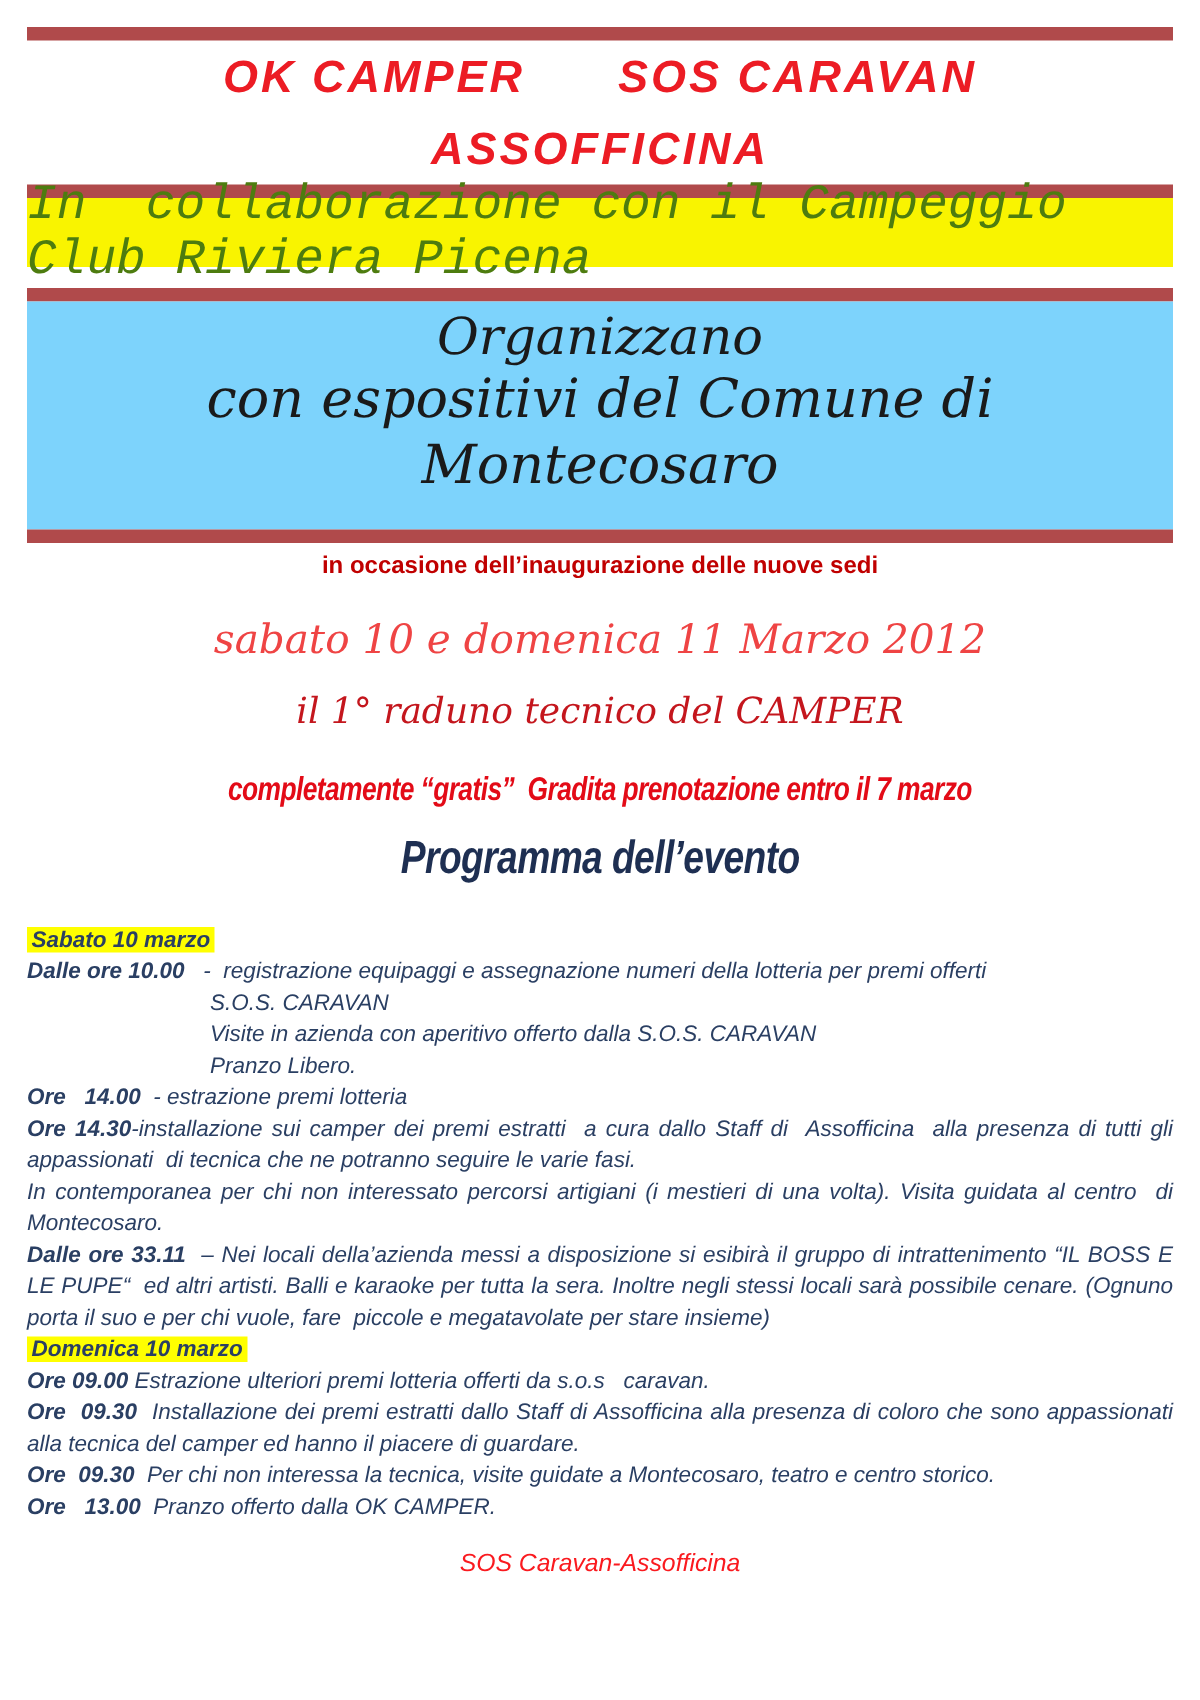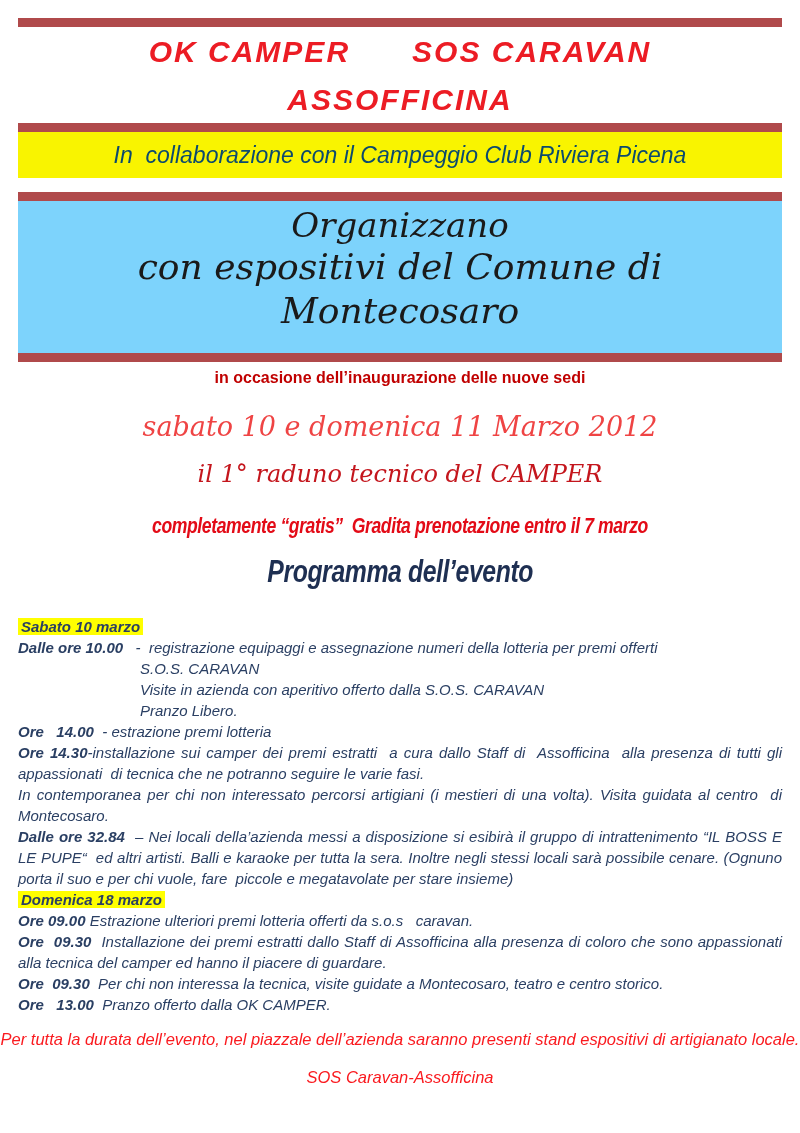--- a/index.html
+++ b/index.html
@@ -21,21 +21,21 @@
     letter-spacing:2px; white-space:pre-wrap; line-height:34px;
   }
   .title-line.l1 { margin-top:8px; }
   .title-line.l2 { margin-top:14px; margin-bottom:6px; }
 
   .yellow-banner {
     margin:0 18px; background:#f9f400; height:46px;
     display:flex; align-items:center; justify-content:center;
   }
   .yellow-banner .txt {
-    color:#0c4a6e; font-style:italic; font-size:23px; white-space:pre-wrap;
+    color:#4d7c0f; font-style:italic; font-size:33px; white-space:pre-wrap;font-family:Liberation Mono, monospace;
   }
 
   .beige-banner {
     margin:0 18px; background:#7dd3fc; padding:4px 0 20px 0;
   }
   .script { font-family:"DejaVu Serif", serif; font-style:italic; }
   .beige-banner .line1 {
     text-align:center; font-size:34px; color:#1a1a1a; line-height:40px;
   }
   .beige-banner .line2 {
@@ -117,27 +117,26 @@
 
   <div class="program">
       <p class="pline"><span class="hl">Sabato 10 marzo</span></p>
       <p class="pline"><b>Dalle ore 10.00</b>   -  registrazione equipaggi e assegnazione numeri della lotteria per premi offerti</p>
       <p class="pline ind">S.O.S. CARAVAN</p>
       <p class="pline ind">Visite in azienda con aperitivo offerto dalla S.O.S. CARAVAN</p>
       <p class="pline ind">Pranzo Libero.</p>
       <p class="pline"><b>Ore   14.00</b>  - estrazione premi lotteria</p>
       <p class="pline just"><b>Ore 14.30</b>-installazione sui camper dei premi estratti  a cura dallo Staff di  Assofficina  alla presenza di tutti gli appassionati  di tecnica che ne potranno seguire le varie fasi.</p>
       <p class="pline just">In contemporanea per chi non interessato percorsi artigiani (i mestieri di una volta). Visita guidata al centro  di Montecosaro.</p>
-      <p class="pline just"><b>Dalle ore 32.84</b>  – Nei locali della’azienda messi a disposizione si esibirà il gruppo di intrattenimento “IL BOSS E LE PUPE“  ed altri artisti. Balli e karaoke per tutta la sera. Inoltre negli stessi locali sarà possibile cenare. (Ognuno porta il suo e per chi vuole, fare  piccole e megatavolate per stare insieme)</p>
-      <p class="pline"><span class="hl">Domenica 18 marzo</span></p>
+      <p class="pline just"><b>Dalle ore 33.11</b>  – Nei locali della’azienda messi a disposizione si esibirà il gruppo di intrattenimento “IL BOSS E LE PUPE“  ed altri artisti. Balli e karaoke per tutta la sera. Inoltre negli stessi locali sarà possibile cenare. (Ognuno porta il suo e per chi vuole, fare  piccole e megatavolate per stare insieme)</p>
+      <p class="pline"><span class="hl">Domenica 10 marzo</span></p>
       <p class="pline"><b>Ore 09.00</b> Estrazione ulteriori premi lotteria offerti da s.o.s   caravan.</p>
       <p class="pline just"><b>Ore  09.30</b>  Installazione dei premi estratti dallo Staff di Assofficina alla presenza di coloro che sono appassionati alla tecnica del camper ed hanno il piacere di guardare.</p>
       <p class="pline"><b>Ore  09.30</b>  Per chi non interessa la tecnica, visite guidate a Montecosaro, teatro e centro storico.</p>
       <p class="pline"><b>Ore   13.00</b>  Pranzo offerto dalla OK CAMPER.</p>
     </div>
 
   <div class="footer">
-    <div class="f1">Per tutta la durata dell’evento, nel piazzale dell’azienda saranno presenti stand espositivi di artigianato locale.</div>
     <div class="addr">SOS Caravan-Assofficina</div>
 
   </div>
 
 </div>
 
 </body></html>

